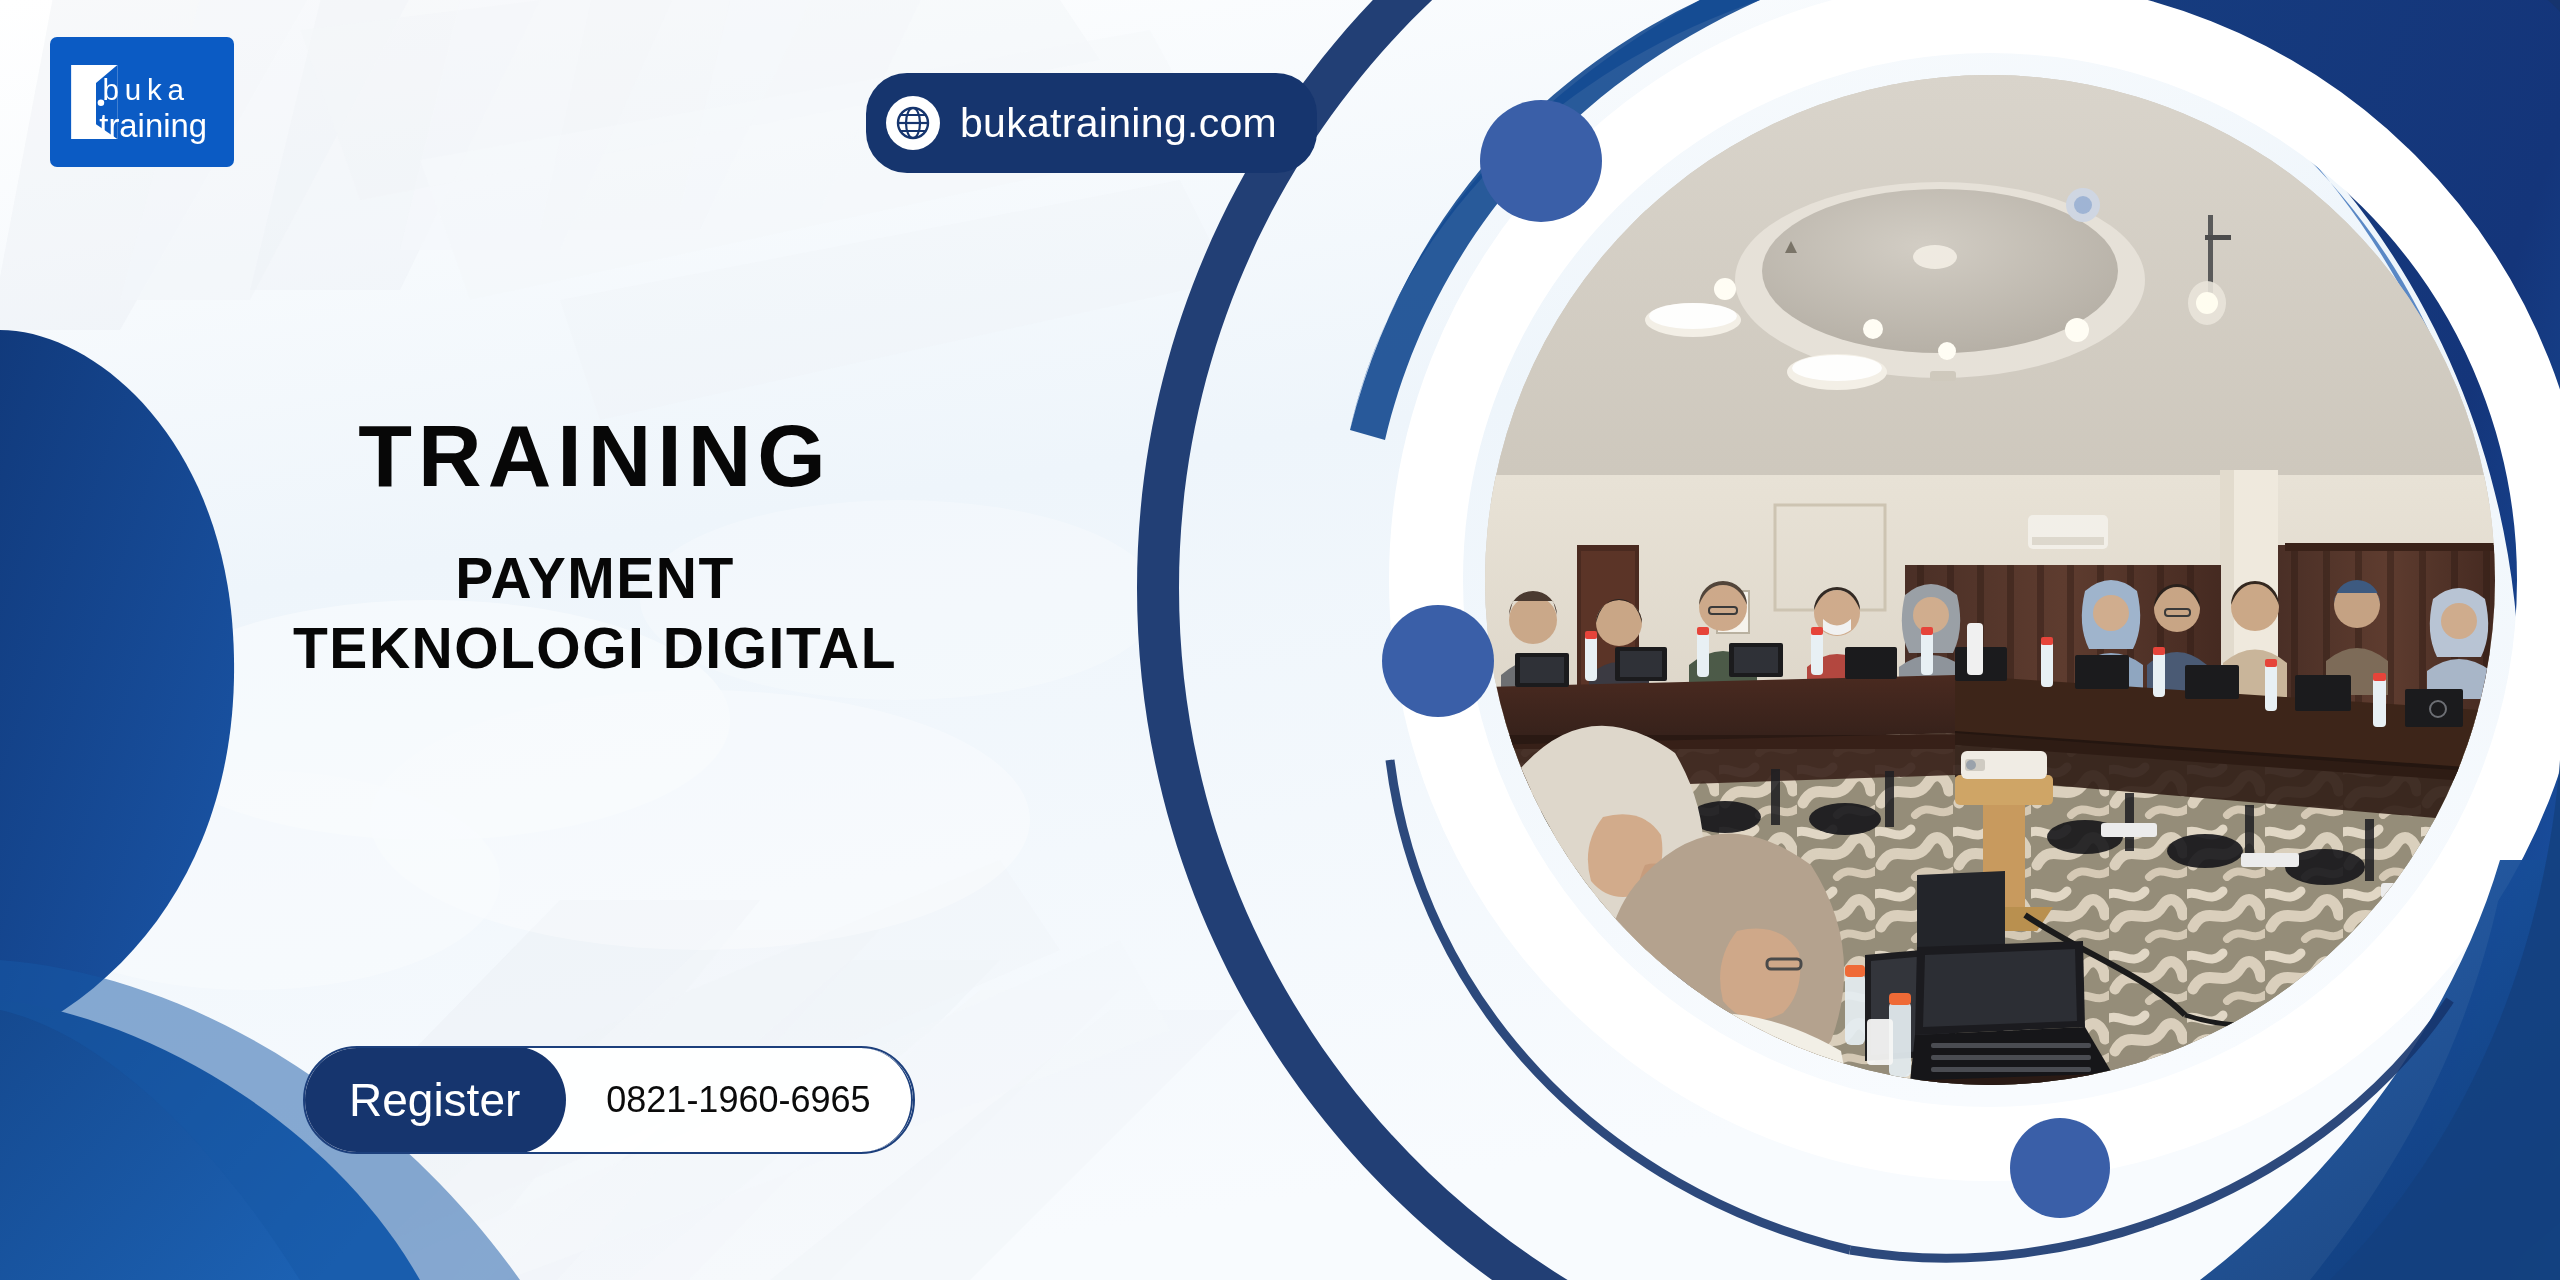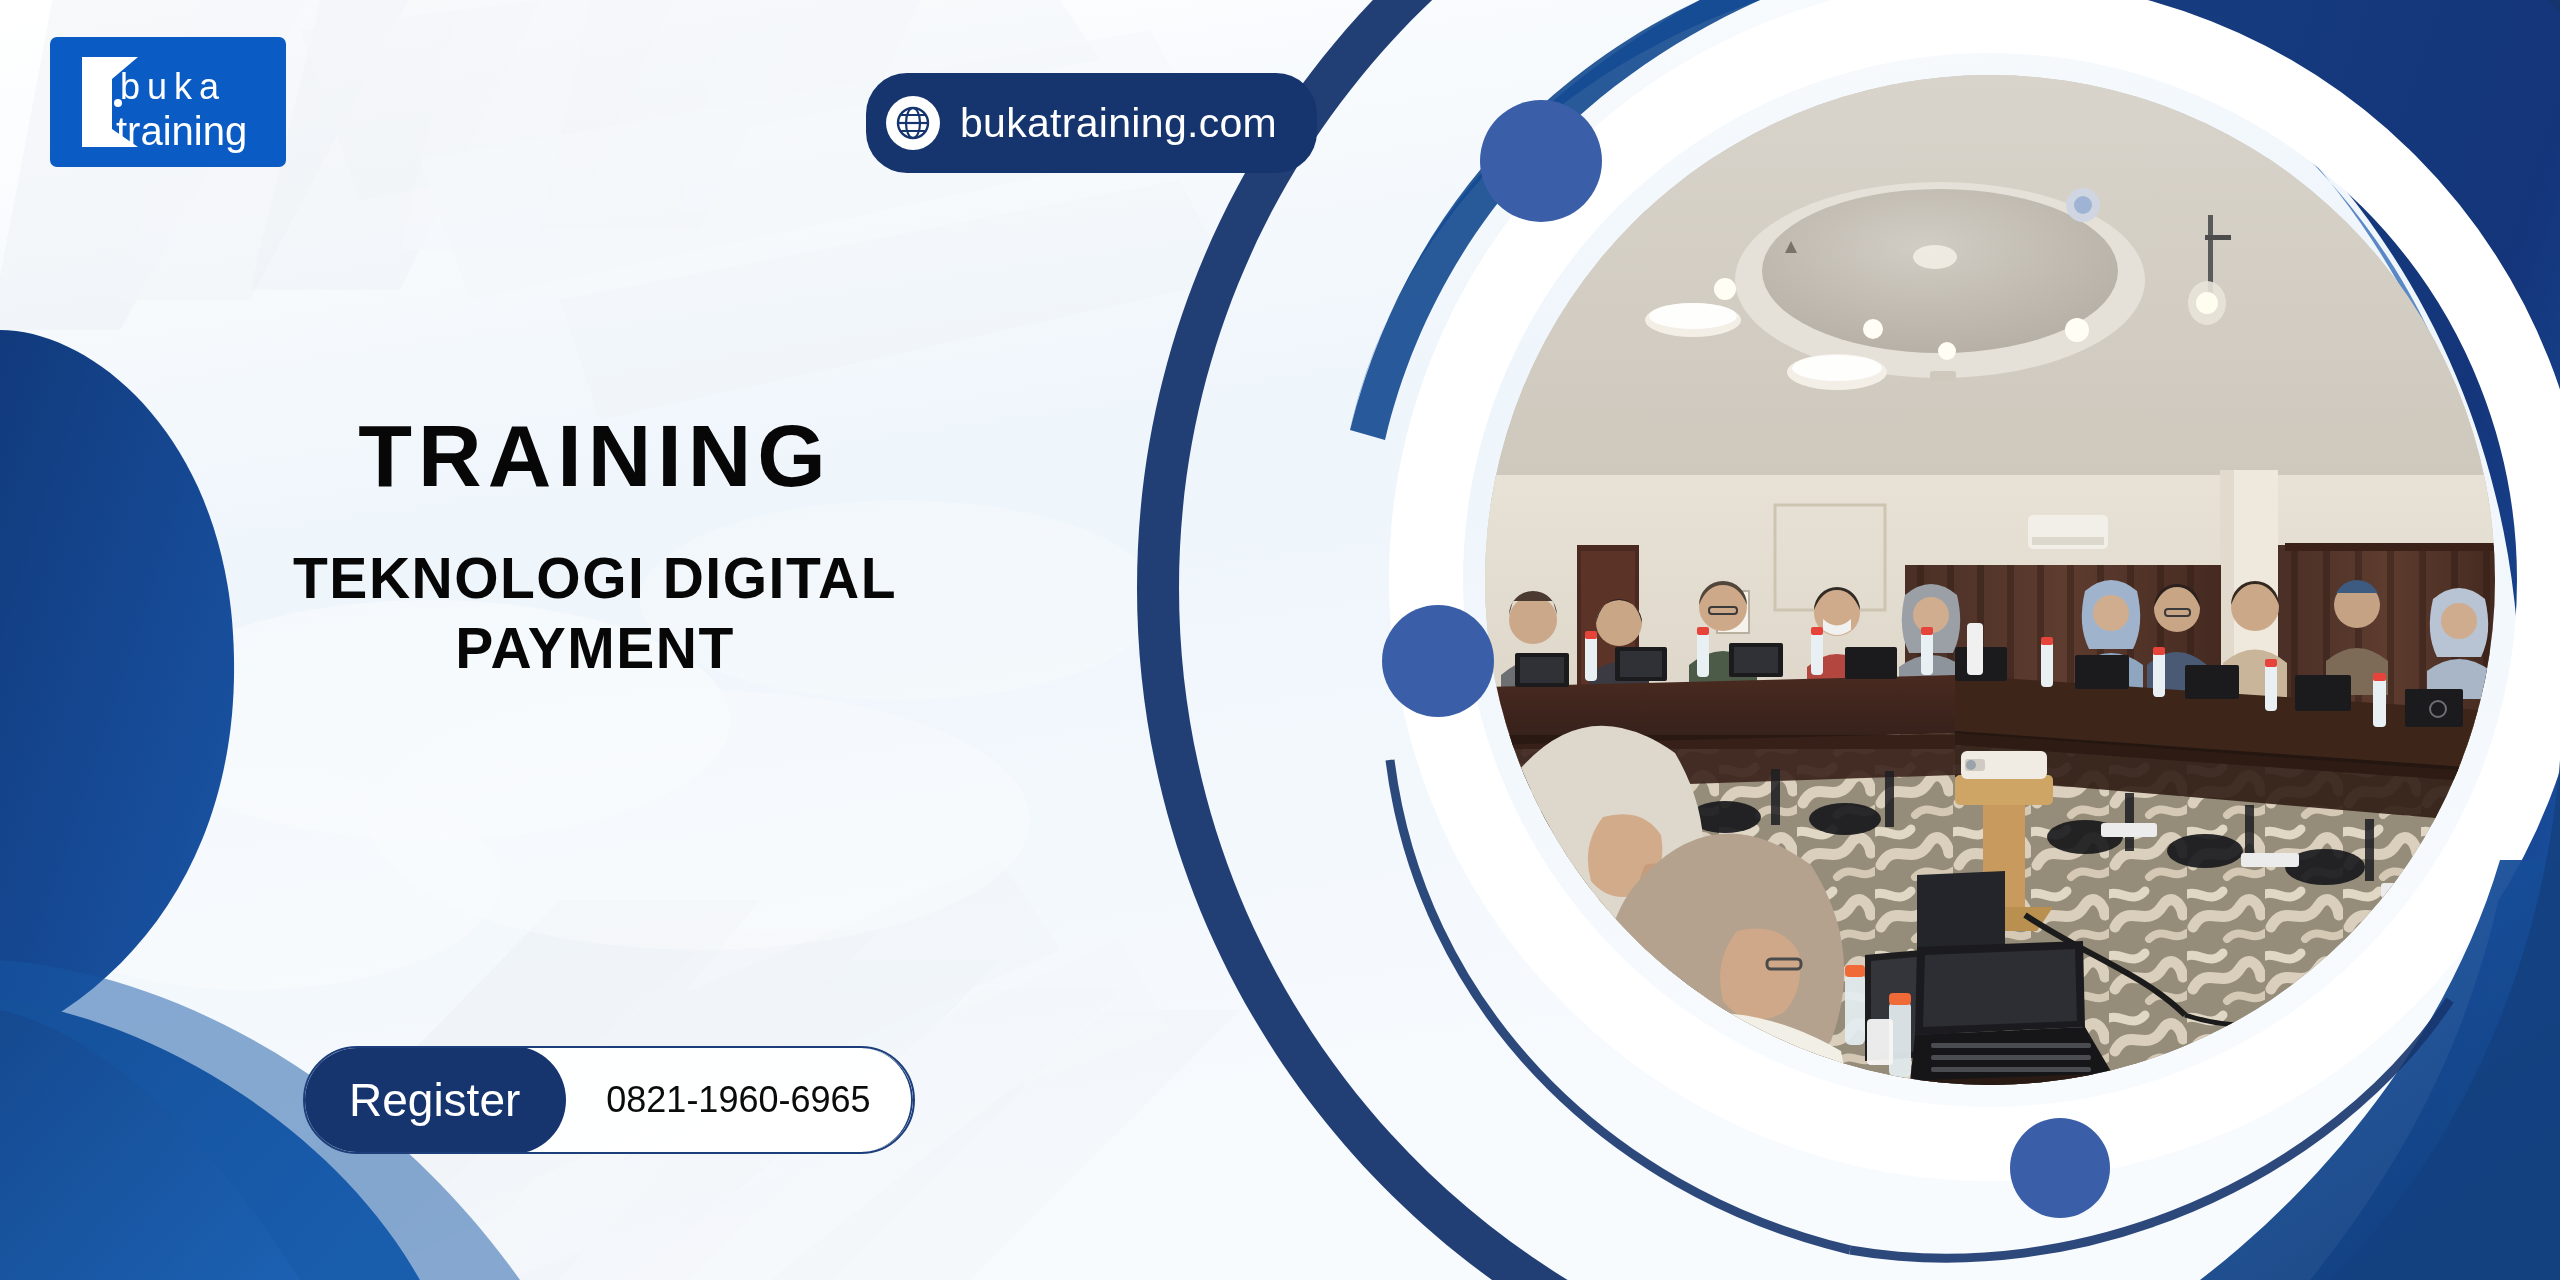--- a/index.html
+++ b/index.html
@@ -17,21 +17,21 @@
   }
 
   
   .bg-layer { position: absolute; inset: 0; overflow: hidden; }
   .bg-svg { position: absolute; inset: 0; width: 100%; height: 100%; }
 
   
   .logo-box {
     position: absolute;
     left: 50px; top: 37px;
-    width: 236px; height: 130px;
+    width: 184px; height: 130px;
     background: #0B5BC4;
     border-radius: 7px;
     overflow: hidden;
     text-align: right;
   }
   .logo-svg { position:absolute; inset:0; width:100%; height:100%; }
 
   
   .web-pill {
     position: absolute;
@@ -542,22 +542,22 @@
         <line x1="7.5" y1="12" x2="32.5" y2="12" stroke="#16356E" stroke-width="2"></line>
         <line x1="7.5" y1="28" x2="32.5" y2="28" stroke="#16356E" stroke-width="2"></line>
       </svg>
     </span>
     <span class="web-text">bukatraining.com</span>
   </div>
 
   <div class="headline">
     <div class="t-main">TRAINING</div>
     <div class="t-sub">
+      <div>PAYMENT</div>
       <div>TEKNOLOGI DIGITAL</div>
-      <div>PAYMENT</div>
     </div>
   </div>
 
   <div class="register-bar">
     <div class="reg-btn">Register</div>
     <div class="reg-phone">0821-1960-6965</div>
   </div>
 
 </div>
 

